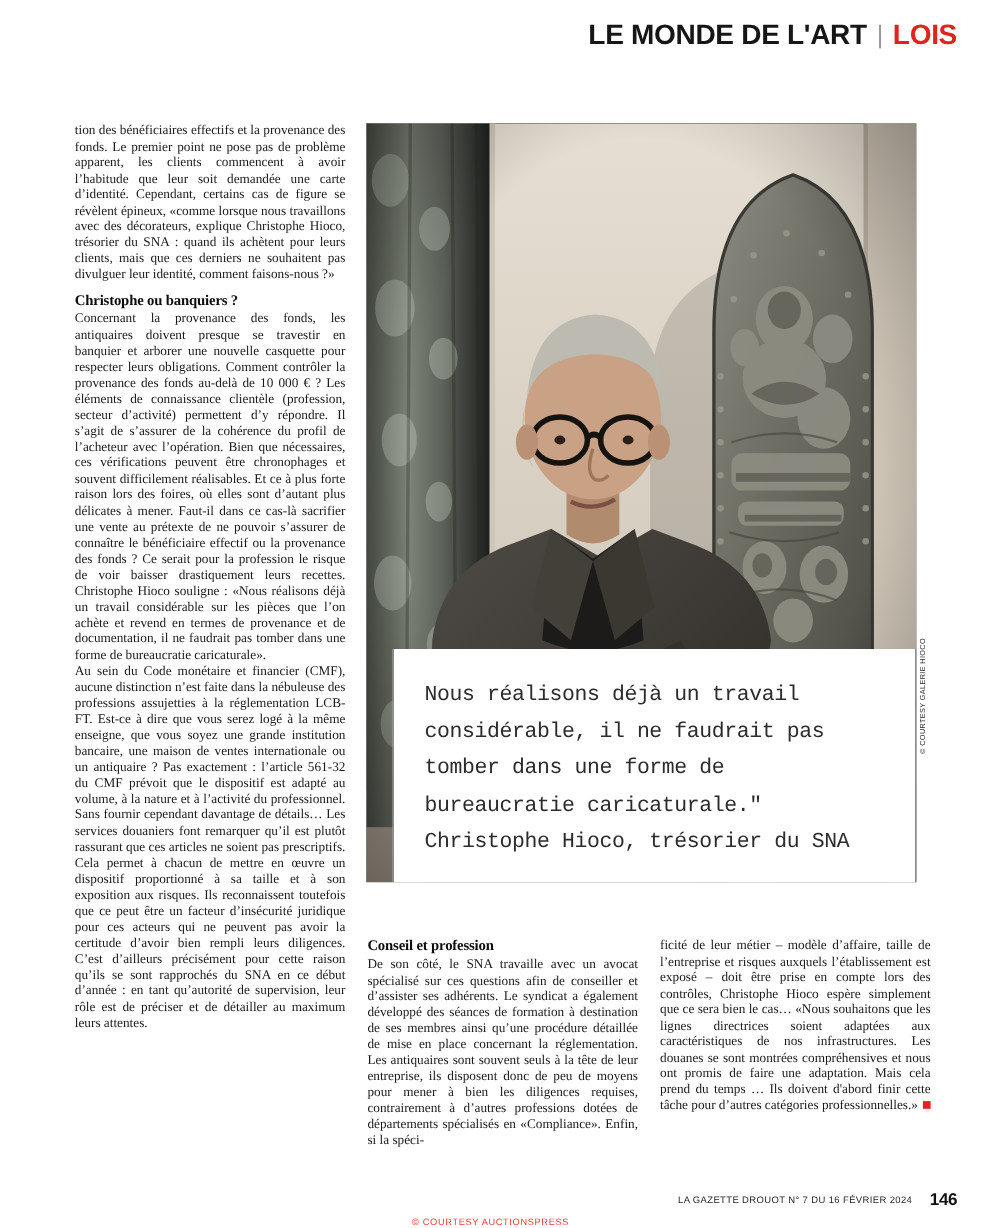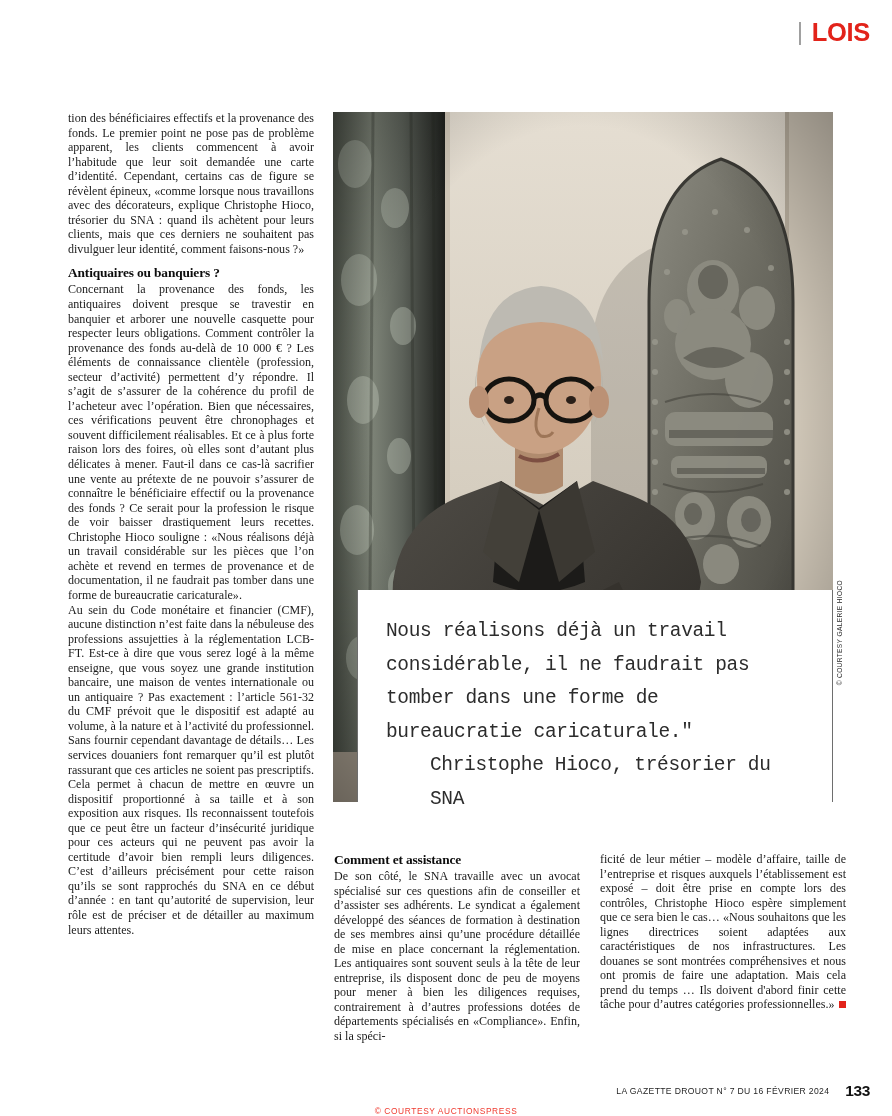--- a/index.html
+++ b/index.html
@@ -150,21 +150,20 @@
     width: 420px;
     font-family: Liberation Mono, monospace;
     font-weight: 300;
     font-size: 19.5px;
     line-height: 33.5px;
     color: #2c2c2c;
     letter-spacing: -0.35px;
   }
   .quote-attrib {
     display: block;
-    margin-left: 44px;
   }
 
   
   .footer {
     position: absolute;
     right: 22px;
     top: 1082px;
     display: flex;
     align-items: center;
     gap: 16px;
@@ -194,27 +193,28 @@
     color: #ef3b30;
     white-space: nowrap;
   }
 </style>
 </head>
 <body>
 
 <div class="page">
 
   <div class="masthead">
+    <span class="mh-main">LE MONDE DE L'ART</span>
     <span class="mh-sep">|</span>
     <span class="mh-accent">LOIS</span>
   </div>
 
   <div class="col col-left">
     <p>tion des bénéficiaires effectifs et la provenance des fonds. Le premier point ne pose pas de problème apparent, les clients commencent à avoir l’habitude que leur soit demandée une carte d’identité. Cependant, certains cas de figure se révèlent épineux, «comme lorsque nous travaillons avec des décorateurs, explique Christophe Hioco, trésorier du SNA : quand ils achètent pour leurs clients, mais que ces derniers ne souhaitent pas divulguer leur identité, comment faisons-nous ?»</p>
-    <h2 class="sec-head">Antiquaires ou banquiers ?</h2>
+    <h2 class="sec-head">Christophe ou banquiers ?</h2>
     <p>Concernant la provenance des fonds, les antiquaires doivent presque se travestir en banquier et arborer une nouvelle casquette pour respecter leurs obligations. Comment contrôler la provenance des fonds au-delà de 10 000 € ? Les éléments de connaissance clientèle (profession, secteur d’activité) permettent d’y répondre. Il s’agit de s’assurer de la cohérence du profil de l’acheteur avec l’opération. Bien que nécessaires, ces vérifications peuvent être chronophages et souvent difficilement réalisables. Et ce à plus forte raison lors des foires, où elles sont d’autant plus délicates à mener. Faut-il dans ce cas-là sacrifier une vente au prétexte de ne pouvoir s’assurer de connaître le bénéficiaire effectif ou la provenance des fonds ? Ce serait pour la profession le risque de voir baisser drastiquement leurs recettes. Christophe Hioco souligne  : «Nous réalisons déjà un travail considérable sur les pièces que l’on achète et revend en termes de provenance et de documentation, il ne faudrait pas tomber dans une forme de bureaucratie caricaturale».</p>
     <p>Au sein du Code monétaire et financier (CMF), aucune distinction n’est faite dans la nébuleuse des professions assujetties à la réglementation LCB-FT. Est-ce à dire que vous serez logé à la même enseigne, que vous soyez une grande institution bancaire, une maison de ventes internationale ou un antiquaire ? Pas exactement : l’article 561-32 du CMF prévoit que le dispositif est adapté au volume, à la nature et à l’activité du professionnel. Sans fournir cependant davantage de détails… Les services douaniers font remarquer qu’il est plutôt rassurant que ces articles ne soient pas prescriptifs. Cela permet à chacun de mettre en œuvre un dispositif proportionné à sa taille et à son exposition aux risques. Ils reconnaissent toutefois que ce peut être un facteur d’insécurité juridique pour ces acteurs qui ne peuvent pas avoir la certitude d’avoir bien rempli leurs diligences. C’est d’ailleurs précisément pour cette raison qu’ils se sont rapprochés du SNA en ce début d’année : en tant qu’autorité de supervision, leur rôle est de préciser et de détailler au maximum leurs attentes.</p>
   </div>
 
   <div class="photo-wrap">
     <div class="photo">
       <svg viewBox="0 0 500 690" preserveAspectRatio="none" aria-hidden="true">
         <defs>
           <linearGradient id="wallg" x1="0" y1="0" x2="0" y2="1">
             <stop offset="0" stop-color="#e5ded2"></stop>
@@ -388,28 +388,28 @@
   <div class="quote-box">
     <div class="rule-left"></div>
     <div class="rule-right"></div>
     <div class="quote-text">
       <span>Nous réalisons déjà un travail considérable, il ne faudrait pas tomber dans une forme de bureaucratie caricaturale."</span>
       <span class="quote-attrib">Christophe Hioco, trésorier du SNA</span>
     </div>
   </div>
 
   <div class="col col-mid-bottom">
-    <h2 class="sec-head first">Comment et assistance</h2>
+    <h2 class="sec-head first">Conseil et profession</h2>
     <p>De son côté, le SNA travaille avec un avocat spécialisé sur ces questions afin de conseiller et d’assister ses adhérents. Le syndicat a également développé des séances de formation à destination de ses membres ainsi qu’une procédure détaillée de mise en place concernant la réglementation. Les antiquaires sont souvent seuls à la tête de leur entreprise, ils disposent donc de peu de moyens pour mener à bien les diligences requises, contrairement à d’autres professions dotées de départements spécialisés en «Compliance». Enfin, si la spéci-</p>
   </div>
 
   <div class="col col-right-bottom">
     <p><span>ficité de leur métier – modèle d’affaire, taille de l’entreprise et risques auxquels l’établissement est exposé – doit être prise en compte lors des contrôles, Christophe Hioco espère simplement que ce sera bien le cas… «Nous souhaitons que les lignes directrices soient adaptées aux caractéristiques de nos infrastructures. Les douanes se sont montrées compréhensives et nous ont promis de faire une adaptation. Mais cela prend du temps … Ils doivent d'abord finir cette tâche pour d’autres catégories professionnelles.»</span><span class="endmark"></span></p>
   </div>
 
   <div class="footer">
     <span class="footer-text">LA GAZETTE DROUOT N° 7 DU 16 FÉVRIER 2024</span>
-    <span class="footer-page">133</span>
+    <span class="footer-page">146</span>
   </div>
 
   <div class="watermark">© COURTESY AUCTIONSPRESS</div>
 
 </div>
 
 </body></html>

